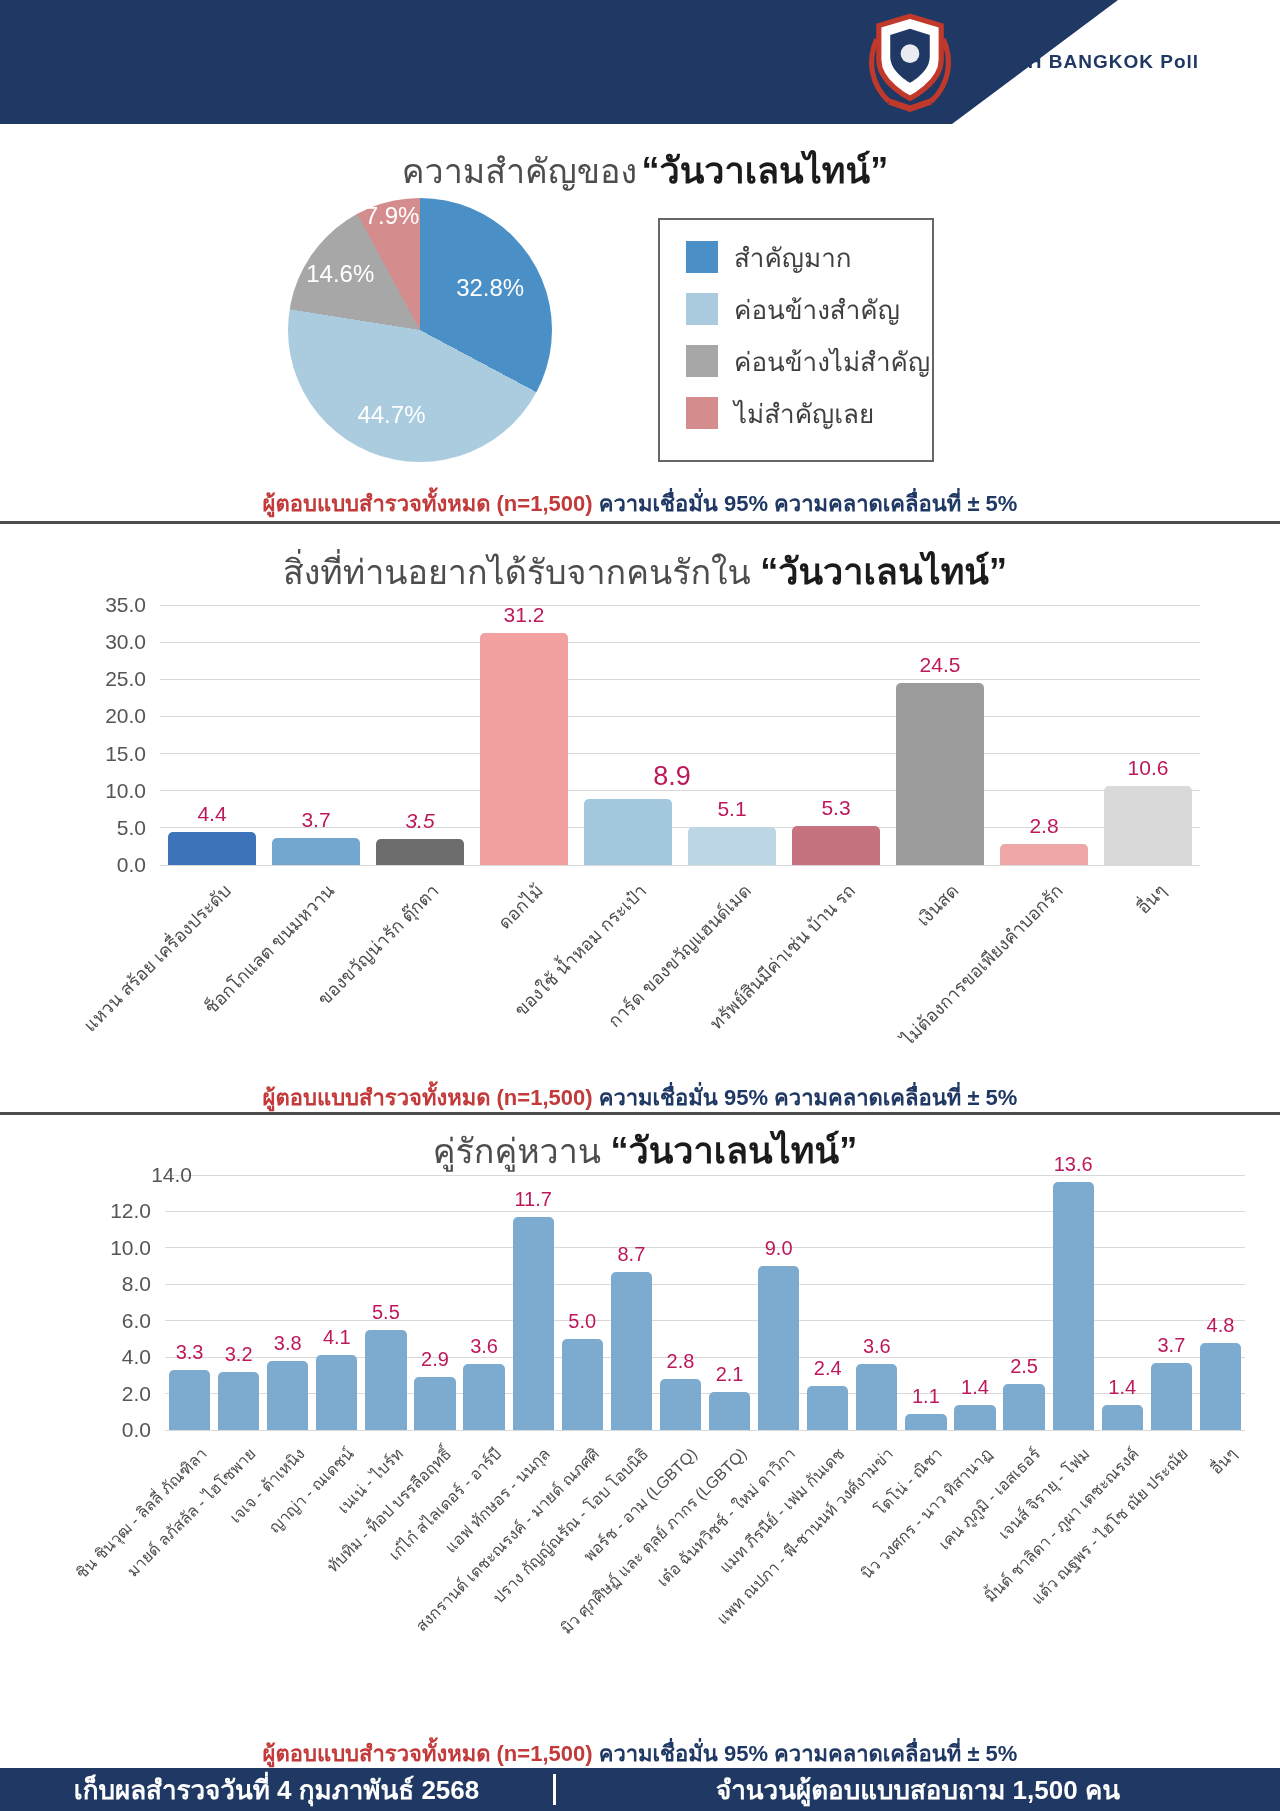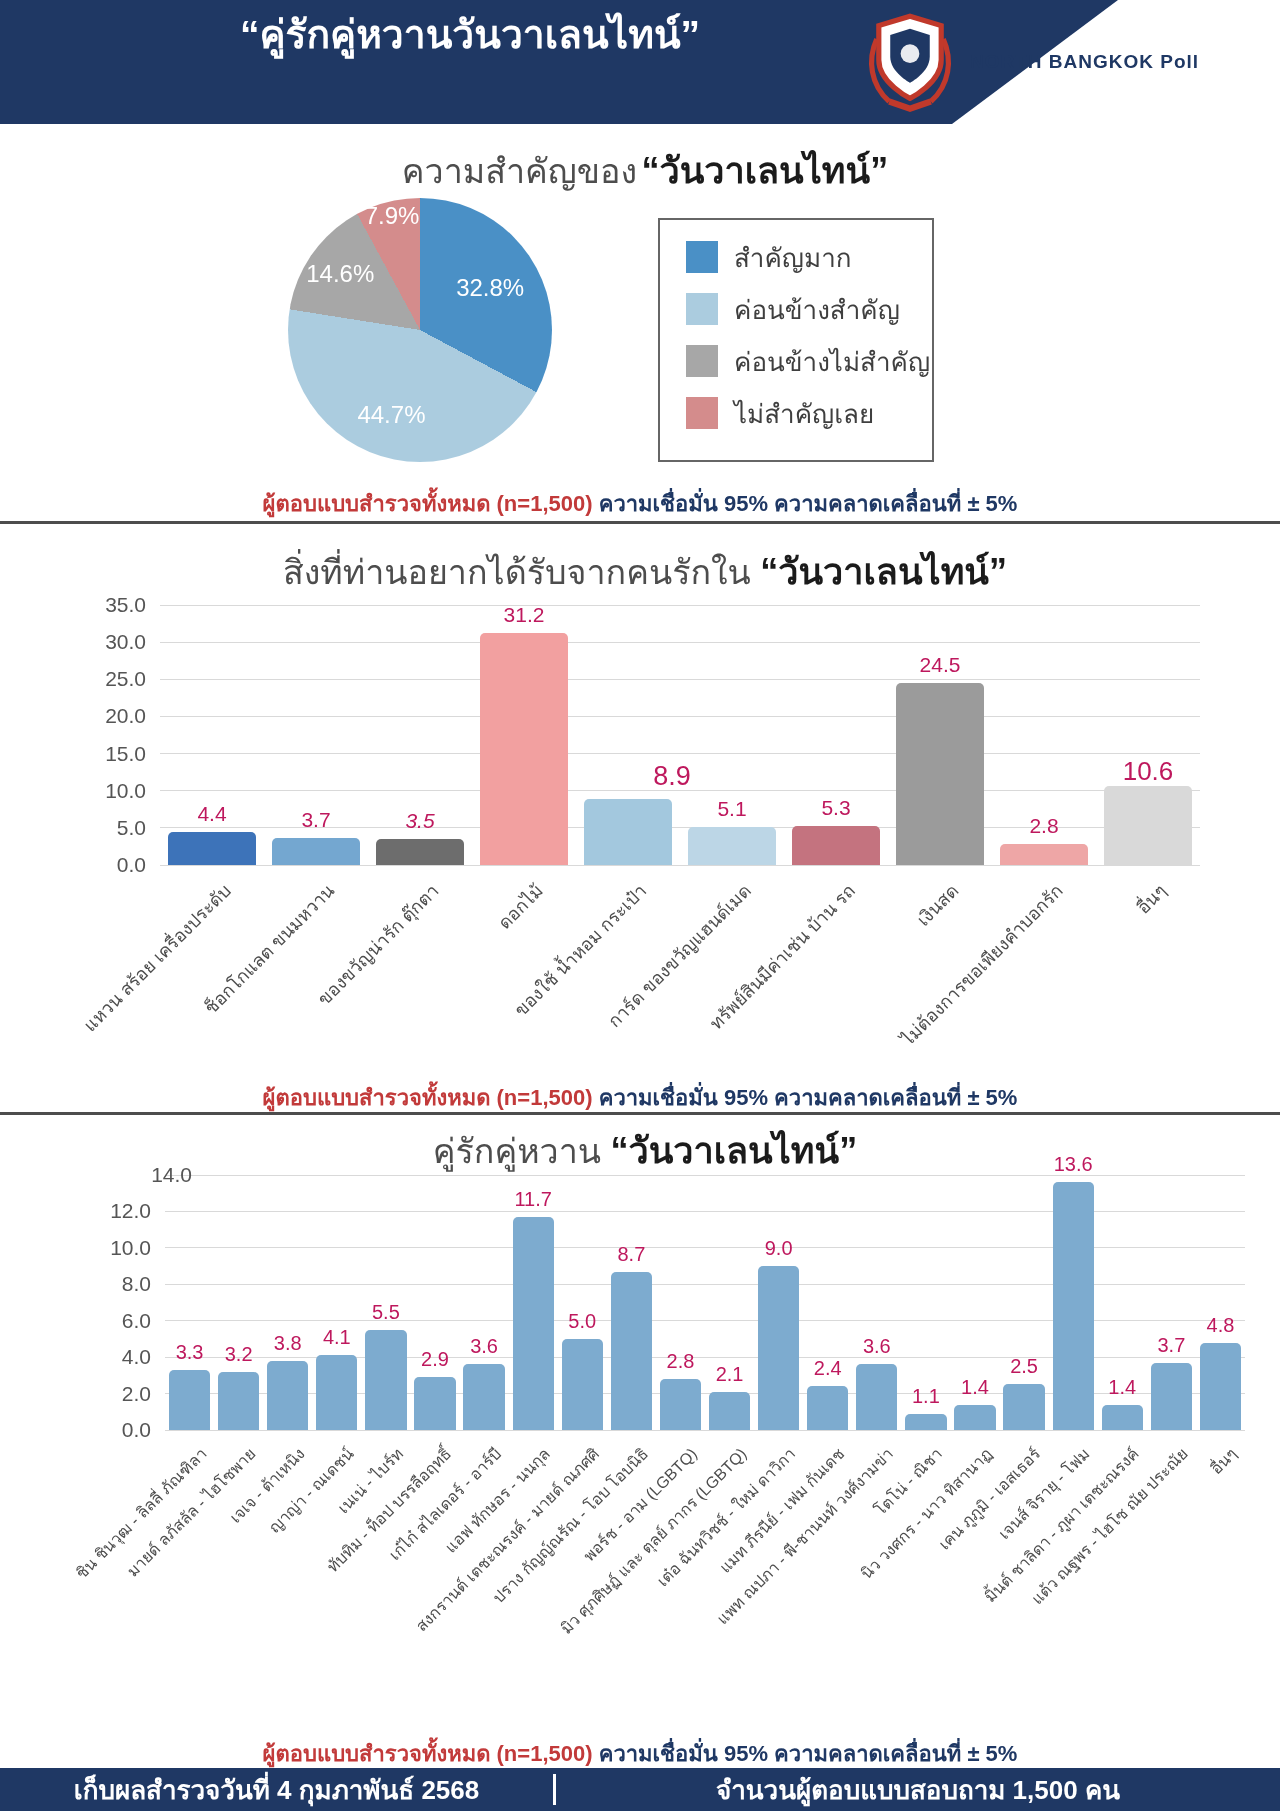--- a/index.html
+++ b/index.html
@@ -53,21 +53,20 @@
   .footer .vdiv{width:3px;height:31px;background:#ffffff;}
   .footer .cell-right{flex:1;text-align:center;}
 </style>
 </head>
 <body>
 
 <div class="page">
 
   <div class="header-navy"></div>
   <div class="header-title">
-    <span class="l2">“คู่รักคู่หวานวันวาเลนไทน์”</span>
   </div>
   <div class="logo">
     <svg width="96" height="104" viewBox="0 0 92 100">
       <path d="M14 28 C5 48 8 72 26 88" stroke="#c0392b" stroke-width="5" fill="none"></path>
       <path d="M78 28 C87 48 84 72 66 88" stroke="#c0392b" stroke-width="5" fill="none"></path>
       <path d="M26 88 L46 95 L66 88" stroke="#c0392b" stroke-width="6" fill="none"></path>
       <path d="M46 6 L76 15 V48 C76 70 46 85 46 85 C46 85 16 70 16 48 V15 Z" fill="#ffffff" stroke="#c0392b" stroke-width="5"></path>
       <path d="M46 18 L65 24 V45 C65 60 46 70 46 70 C46 70 27 60 27 45 V24 Z" fill="#1f3864"></path>
       <circle cx="46" cy="42" r="9" fill="#ffffff" opacity="0.9"></circle>
     </svg>
@@ -171,21 +170,21 @@
       <div class="bar-value" style="left: 835px; top: 48px; font-size: 21px;">24.5</div>
       <div class="xlab" style="left: 840px; top: 272px;">
         <span style="font-size: 18px;">เงินสด</span>
       </div>
       <div class="bar" style="left: 895.32px; width: 87.36px; height: 20.8px; background: rgb(238, 166, 166);"></div>
       <div class="bar-value" style="left: 939px; top: 209.2px; font-size: 21px;">2.8</div>
       <div class="xlab" style="left: 944px; top: 272px;">
         <span style="font-size: 18px;">ไม่ต้องการขอเพียงคำบอกรัก</span>
       </div>
       <div class="bar" style="left: 999.32px; width: 87.36px; height: 78.7429px; background: rgb(217, 217, 217);"></div>
-      <div class="bar-value" style="left: 1043px; top: 151.257px; font-size: 26px;">10.6</div>
+      <div class="bar-value" style="left: 1043px; top: 151.257px; font-size: 21px;">10.6</div>
       <div class="xlab" style="left: 1048px; top: 272px;">
         <span style="font-size: 18px;">อื่นๆ</span>
       </div>
     </div>
 
   <div class="footnote" style="top:1080px;">
     <span class="fn-red">ผู้ตอบแบบสำรวจทั้งหมด (n=1,500)</span>
     <span class="fn-navy"> ความเชื่อมั่น 95% ความคลาดเคลื่อนที่ ± 5%</span>
   </div>
   <div class="divider" style="top:1112px;"></div>

